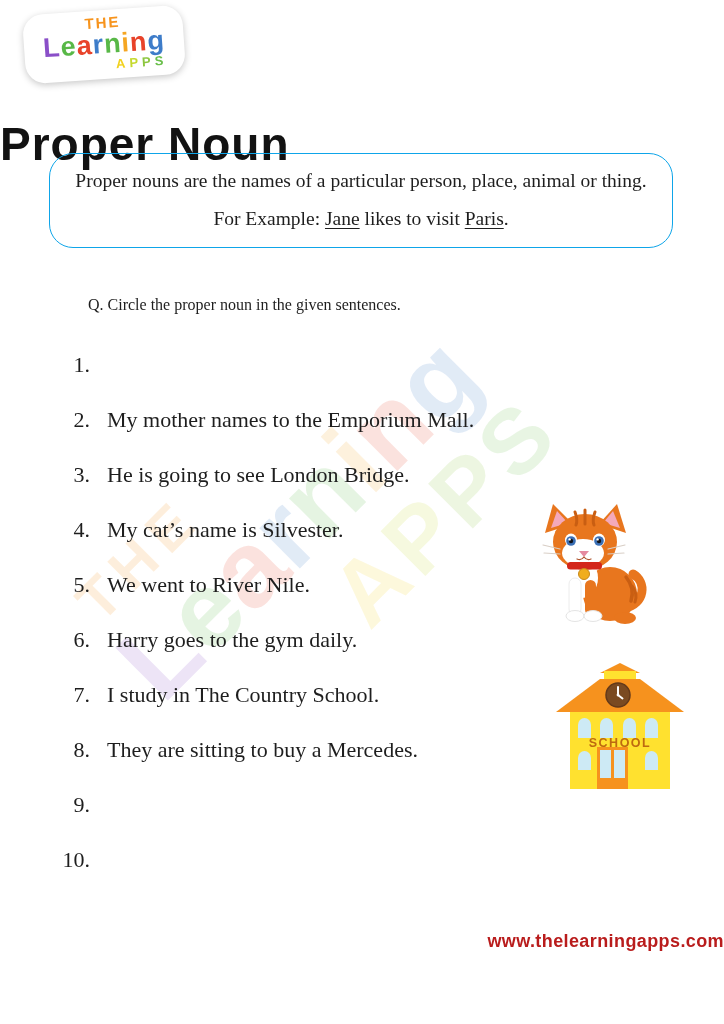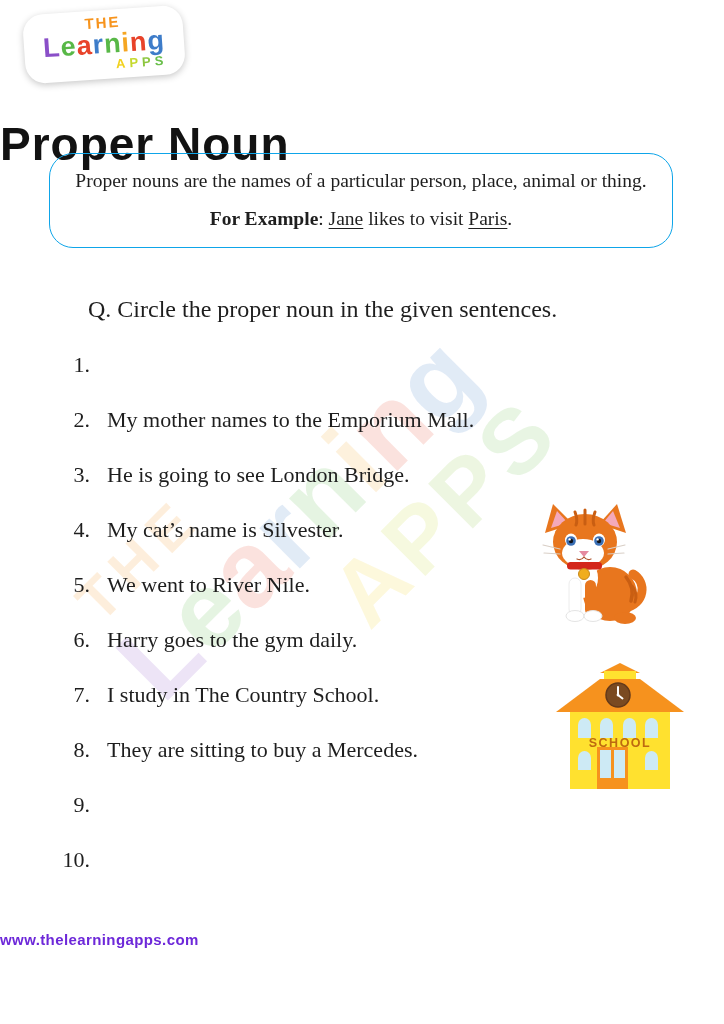--- a/index.html
+++ b/index.html
@@ -29,46 +29,46 @@
     font-size:46px;letter-spacing:1px;color:var(--title,#121212);
   }
   
   .def-box{
     position:absolute;top:153px;left:49px;width:572px;
     border:1px solid #0ea5e9;border-radius:24px;
     padding:12px 25px 13px;text-align:center;
     font-size:19.5px;line-height:1.55;
   }
   .def-box .example{margin-top:8px;}
-  .def-box b{font-weight:bold;}
+  .def-box b{font-weight:normal;}
   .u{text-decoration:underline;text-underline-offset:3px;}
   
-  .question{position:absolute;top:296px;left:88px;font-size:24px;}
+  .question{position:absolute;top:296px;left:88px;font-size:16px;}
   
   .list{position:absolute;top:351px;left:40px;width:560px;margin:0;padding:0;list-style:none;}
   .row{display:flex;margin-bottom:28px;font-size:22px;line-height:27px;}
   .num{flex:0 0 50px;text-align:right;padding-right:17px;}
   
   .watermark{
     position:absolute;left:25px;top:235px;width:570px;height:590px;
     display:flex;flex-direction:column;align-items:center;justify-content:center;
     transform:rotate(-45deg);opacity:.15;pointer-events:none;
     font-family:"Liberation Sans", sans-serif;font-weight:900;white-space:nowrap;
   }
   .wm-the{font-size:58px;letter-spacing:10px;align-self:flex-start;margin-left:70px;color:var(--logo-orange,#f7941d);}
   .wm-learning{font-size:108px;line-height:.95;}
   .wm-apps{font-size:92px;letter-spacing:6px;align-self:flex-end;margin-right:40px;margin-top:-4px;}
   
   .cat{position:absolute;left:533px;top:500px;}
   .school{position:absolute;left:556px;top:663px;}
   
   .footer{
-    position:absolute;top:931px;left:0;right:0;text-align:left;
+    position:absolute;top:931px;left:0;right:0;text-align:right;
     font-family:"Liberation Sans", sans-serif;font-weight:700;
-    font-size:15px;letter-spacing:.4px;color:#6d28d9;
+    font-size:18px;letter-spacing:.4px;color:#b91c1c;
   }
 </style>
 </head>
 <body>
 
 <div class="watermark">
   <div class="wm-the">THE</div>
   <div class="wm-learning"><span style="color: rgb(138, 79, 200);">L</span><span style="color: rgb(88, 184, 71);">e</span><span style="color: rgb(232, 67, 42);">a</span><span style="color: rgb(61, 124, 201);">r</span><span style="color: rgb(88, 184, 71);">n</span><span style="color: rgb(245, 166, 35);">i</span><span style="color: rgb(232, 67, 42);">n</span><span style="color: rgb(61, 124, 201);">g</span></div>
   <div class="wm-apps"><span style="color: rgb(242, 210, 31);">A</span><span style="color: rgb(197, 217, 45);">P</span><span style="color: rgb(141, 198, 63);">P</span><span style="color: rgb(106, 191, 75);">S</span></div>
 </div>

